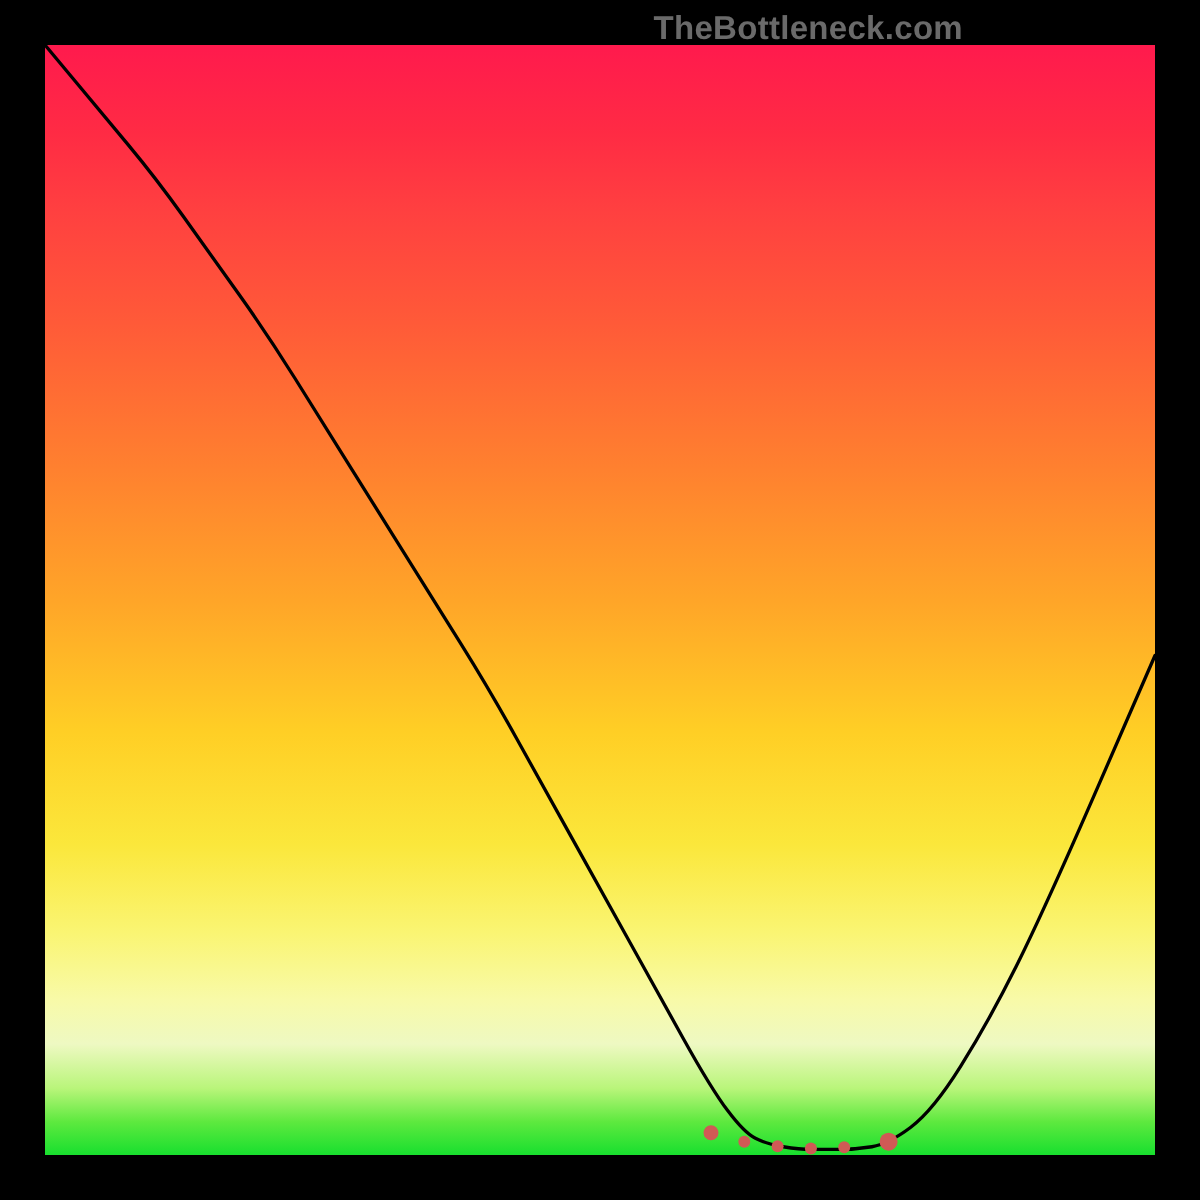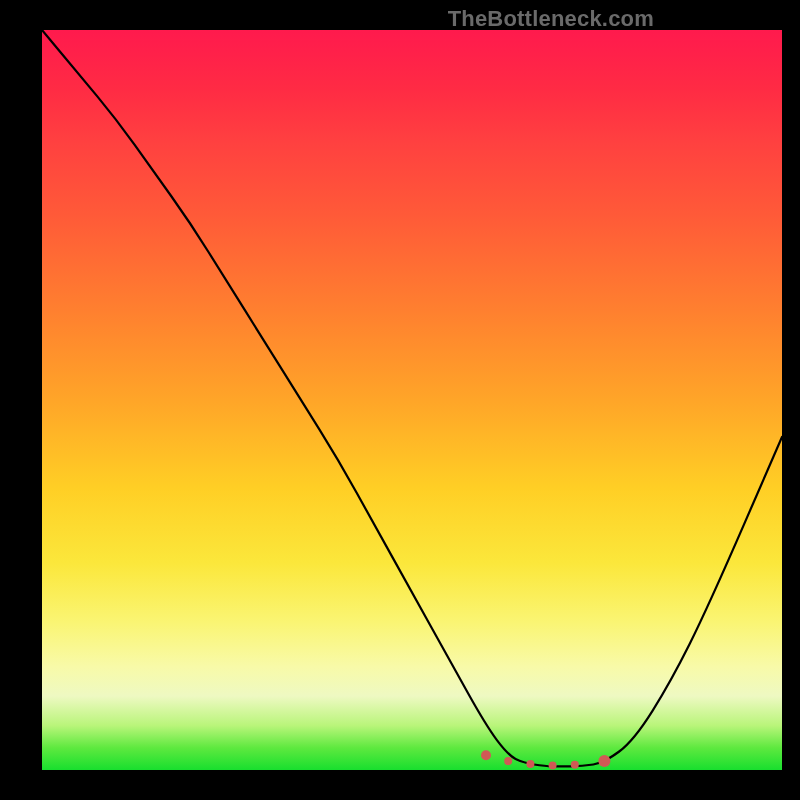--- a/index.html
+++ b/index.html
@@ -8,21 +8,20 @@
     width: 800px;
     height: 800px;
     background: #000;
     overflow: hidden;
   }
   .frame {
     position: relative;
     width: 656px;
     height: 800px;
     background: #000;
-    margin-left: 12px;
   }
   .plot-area {
     position: absolute;
     left: 30px;
     top: 30px;
     width: 740px;
     height: 740px;
     
     background: linear-gradient(to bottom,
       #ff1a4d 0%,

